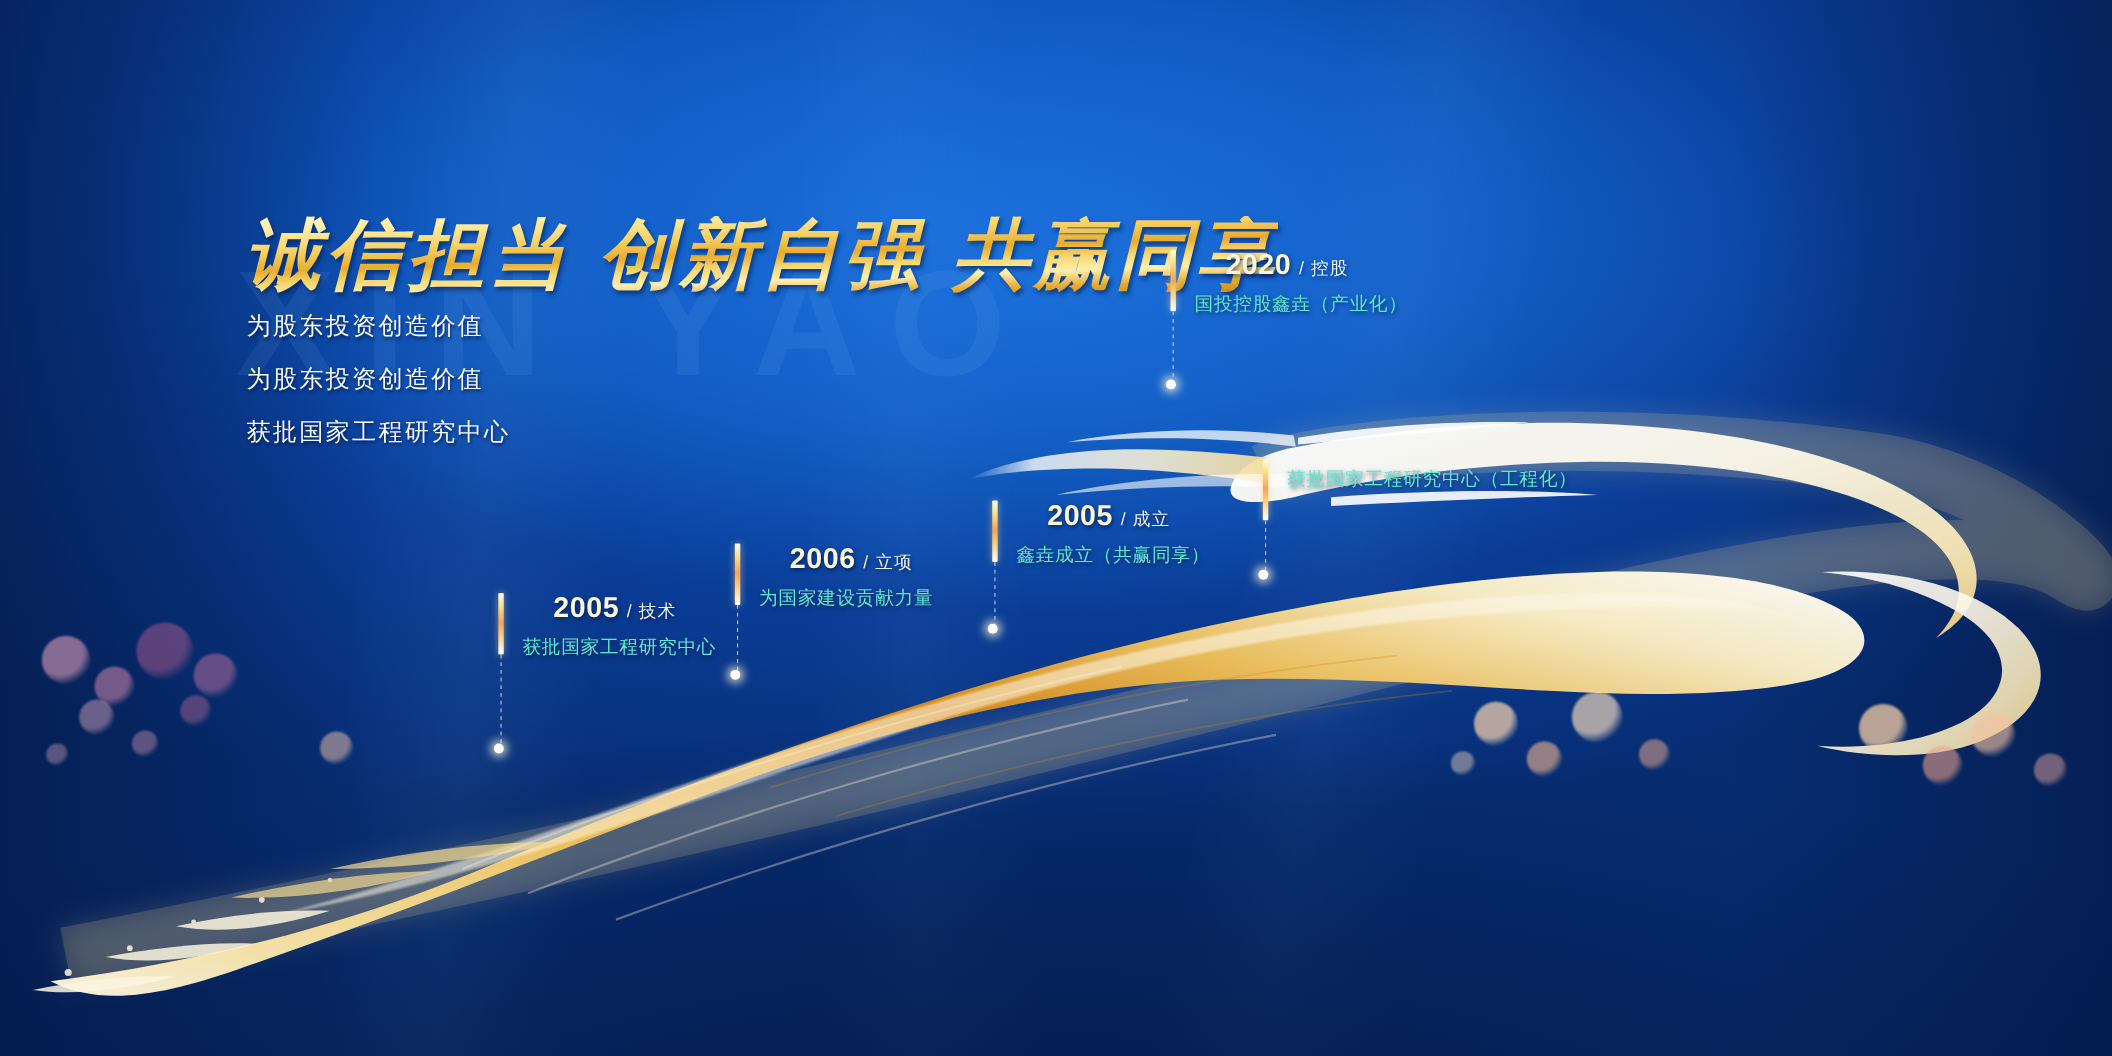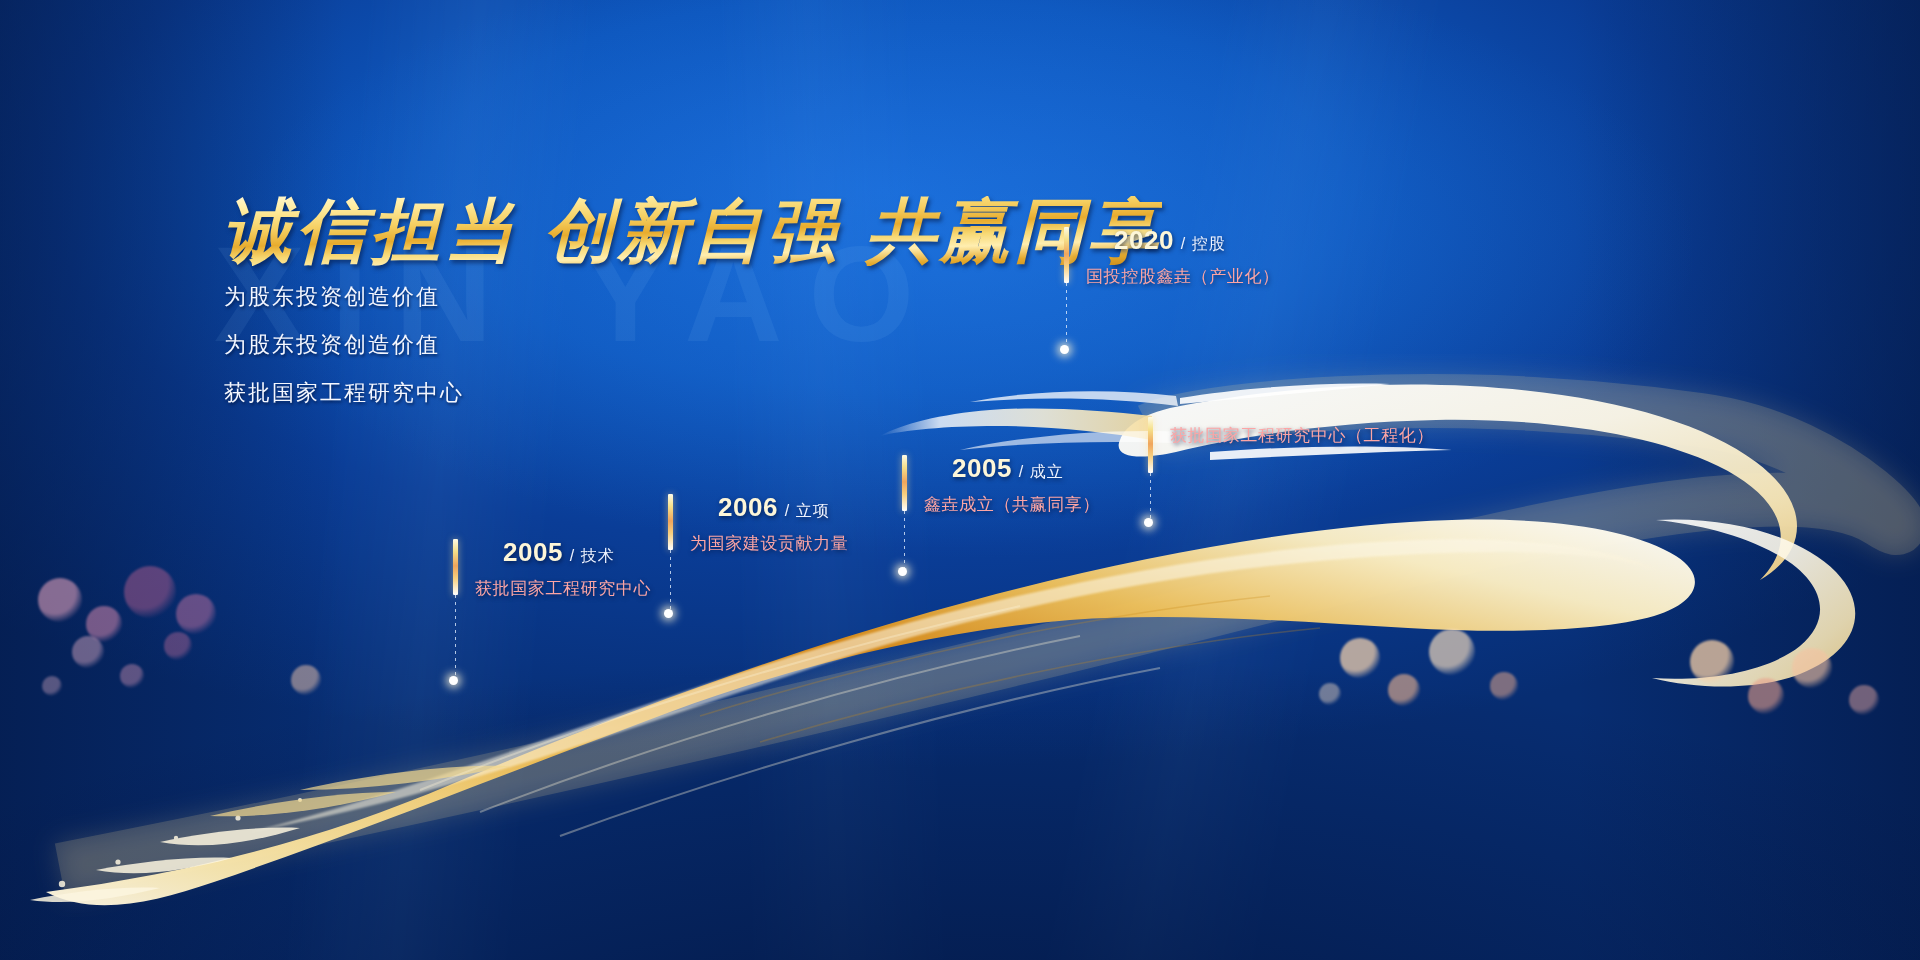--- a/index.html
+++ b/index.html
@@ -79,21 +79,21 @@
   .ms-year{
     font-size:26px;font-weight:700;color:#fdf6d8;letter-spacing:.5px;
     text-shadow:1px 2px 4px rgba(2,20,60,.7);
     padding-left:28px;
   }
   .ms-slash{
     font-size:16px;font-weight:400;color:#eef3ff;margin-left:7px;letter-spacing:1px;
     text-shadow:1px 2px 4px rgba(2,20,60,.7);
   }
   .ms-desc{
-    margin-top:9px;font-size:17px;color:#fca5a5;letter-spacing:.6px;
+    margin-top:9px;font-size:17px;color:#5eead4;letter-spacing:.6px;
     text-shadow:1px 2px 4px rgba(2,20,60,.7);
   }
   .ms-leader{
     position:absolute;left:2px;width:1px;
     background-image:linear-gradient(180deg, rgba(225,238,255,.78) 50%, rgba(255,255,255,0) 50%);
     background-size:1px 7px;
   }
   .ms-dot{
     position:absolute;width:9px;height:9px;border-radius:50%;
     background:#ffffff;box-shadow:0 0 9px 3px rgba(255,246,214,.8);

